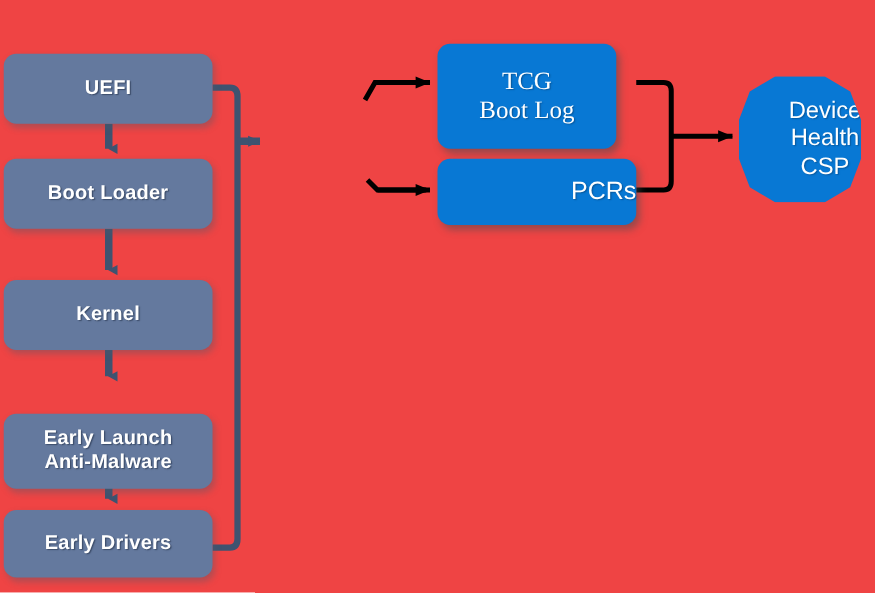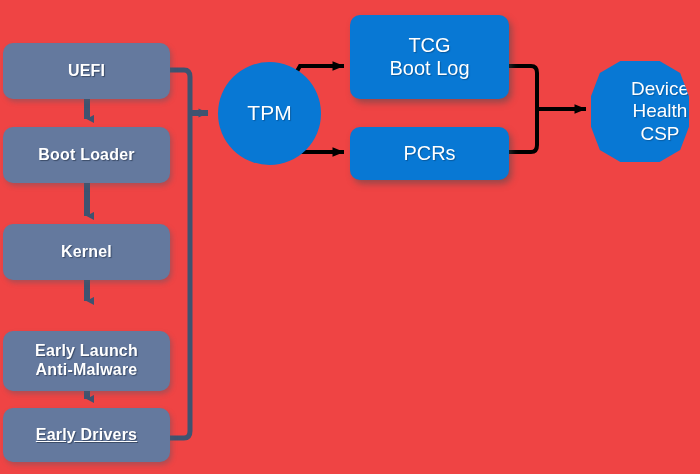--- a/index.html
+++ b/index.html
@@ -147,34 +147,31 @@
 
   <div class="node boot-box" style="left:3px; top:224px; width:167px; height:56px;">
     <span class="node-label">Kernel</span>
   </div>
 
   <div class="node boot-box" style="left:3px; top:310px; width:167px; height:60px;margin-top:21px;">
     <span class="node-label">Early Launch
 Anti-Malware</span>
   </div>
 
-  <div class="node boot-box" style="left:3px; top:408px; width:167px; height:54px;text-decoration:underline;">
+  <div class="node boot-box" style="left:3px; top:408px; width:167px; height:54px;">
     <span class="node-label">Early Drivers</span>
   </div>
 
-  <div class="node blue-circle" style="left:218px; top:62px; width:103px; height:103px;">
-    <span class="node-label">TPM</span>
-  </div>
 
-  <div class="node blue-box" style="left:350px; top:15px; width:159px; height:84px;">
+  <div class="node blue-box" style="left:350px; top:35px; width:143px; height:84px;font-family:Liberation Serif, serif;">
     <span class="node-label">TCG
 Boot Log</span>
   </div>
 
-  <div class="node blue-box" style="left:350px; top:127px; width:159px; height:53px;">
+  <div class="node blue-box" style="left:350px; top:127px; width:159px; height:53px;justify-content:flex-end;">
     <span class="node-label">PCRs</span>
   </div>
 
   <div class="node blue-octagon" style="left:591px; top:61px; width:98px; height:101px;">
     <span class="node-label">Device
 Health
 CSP</span>
   </div>
 
 </div>

